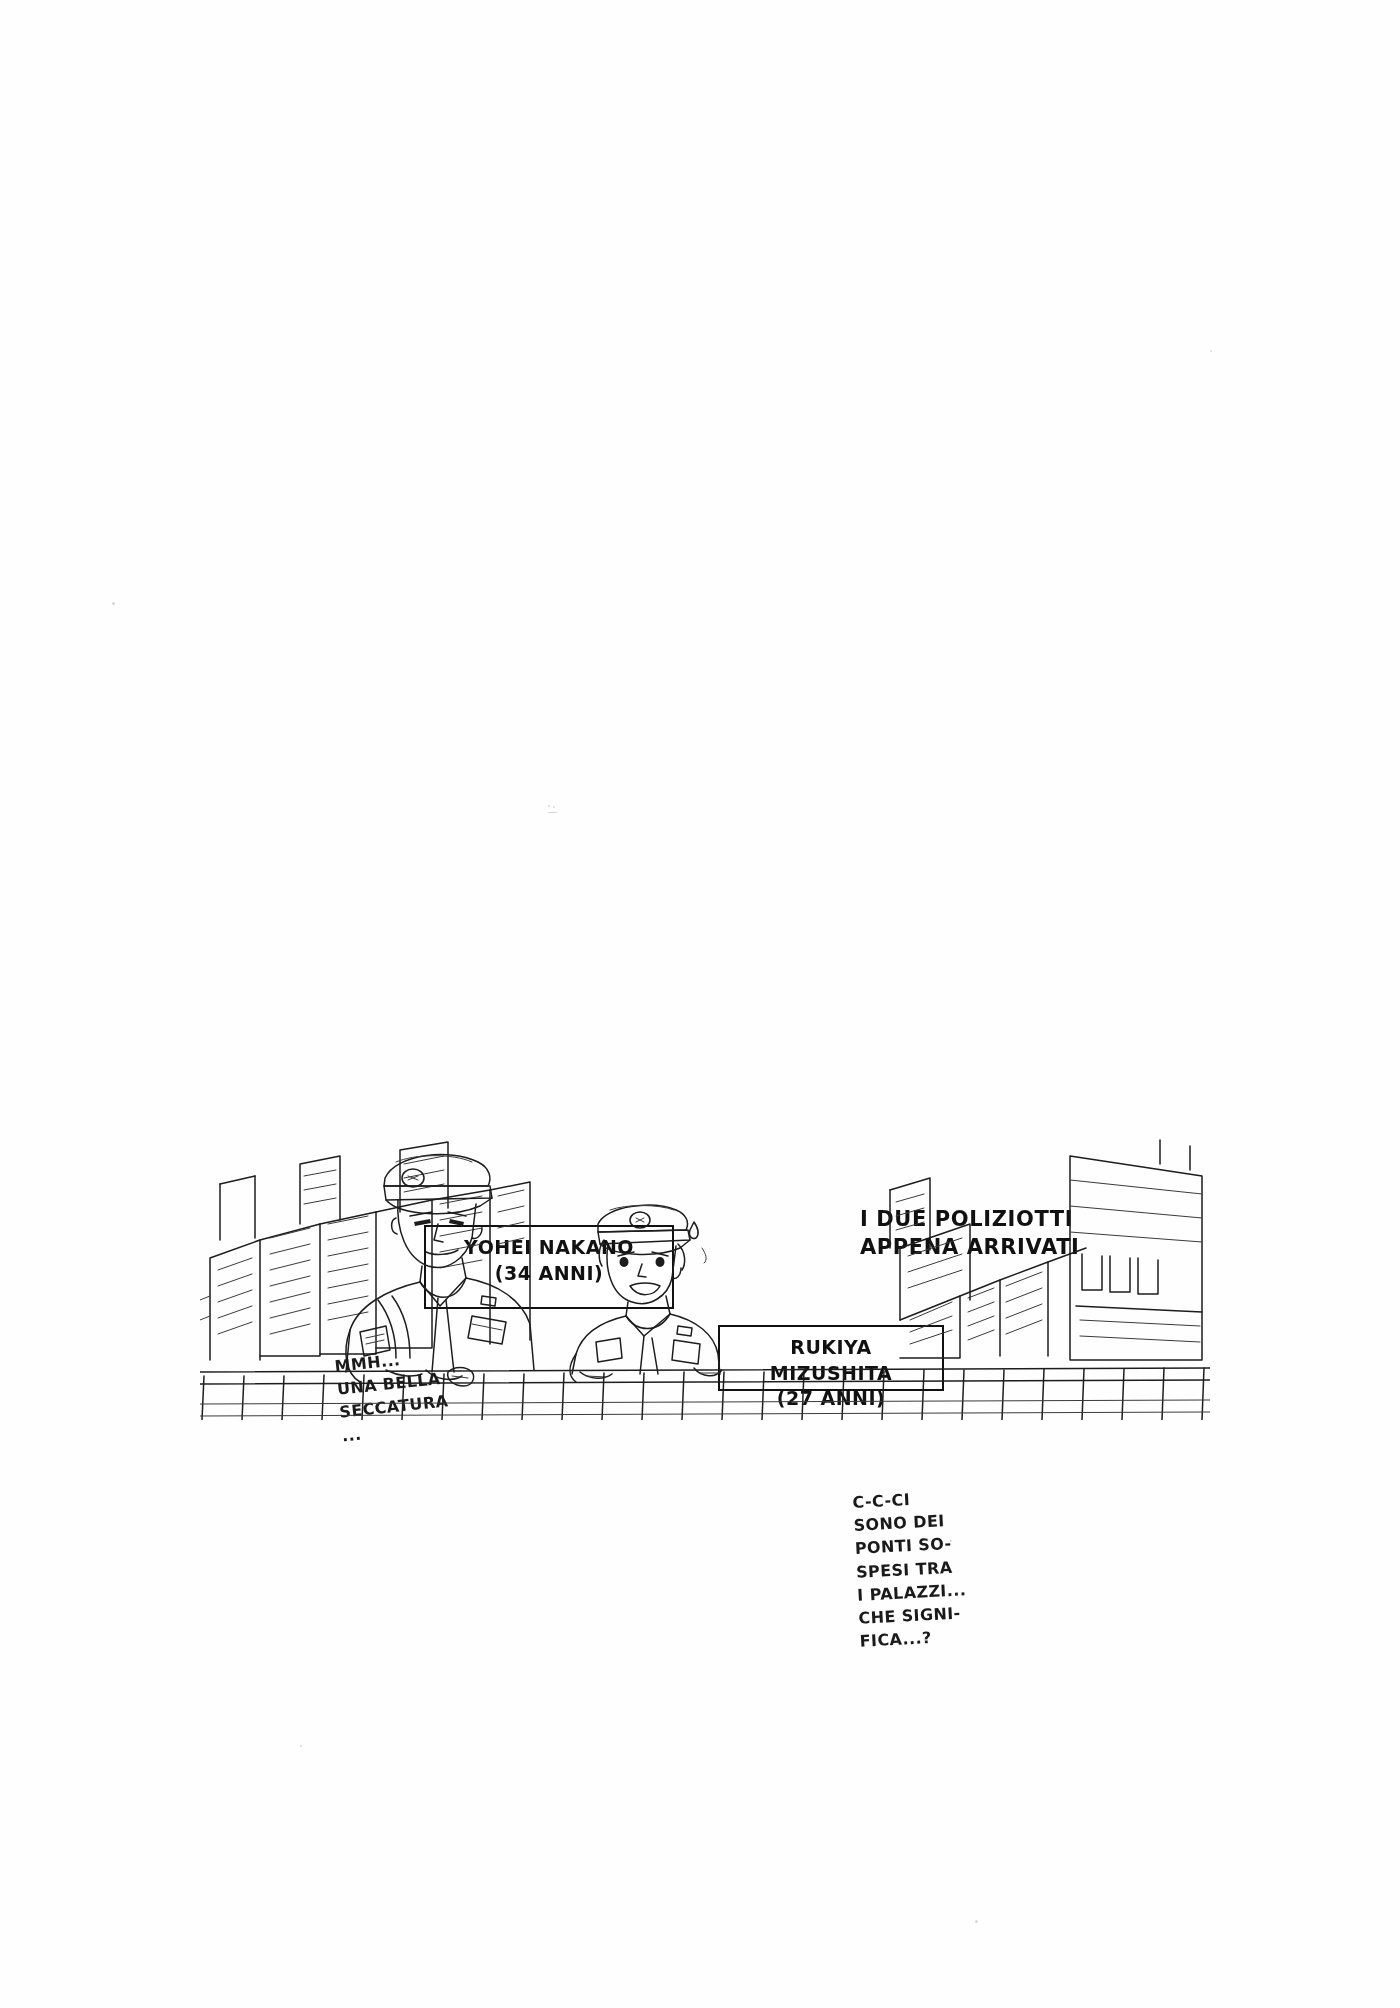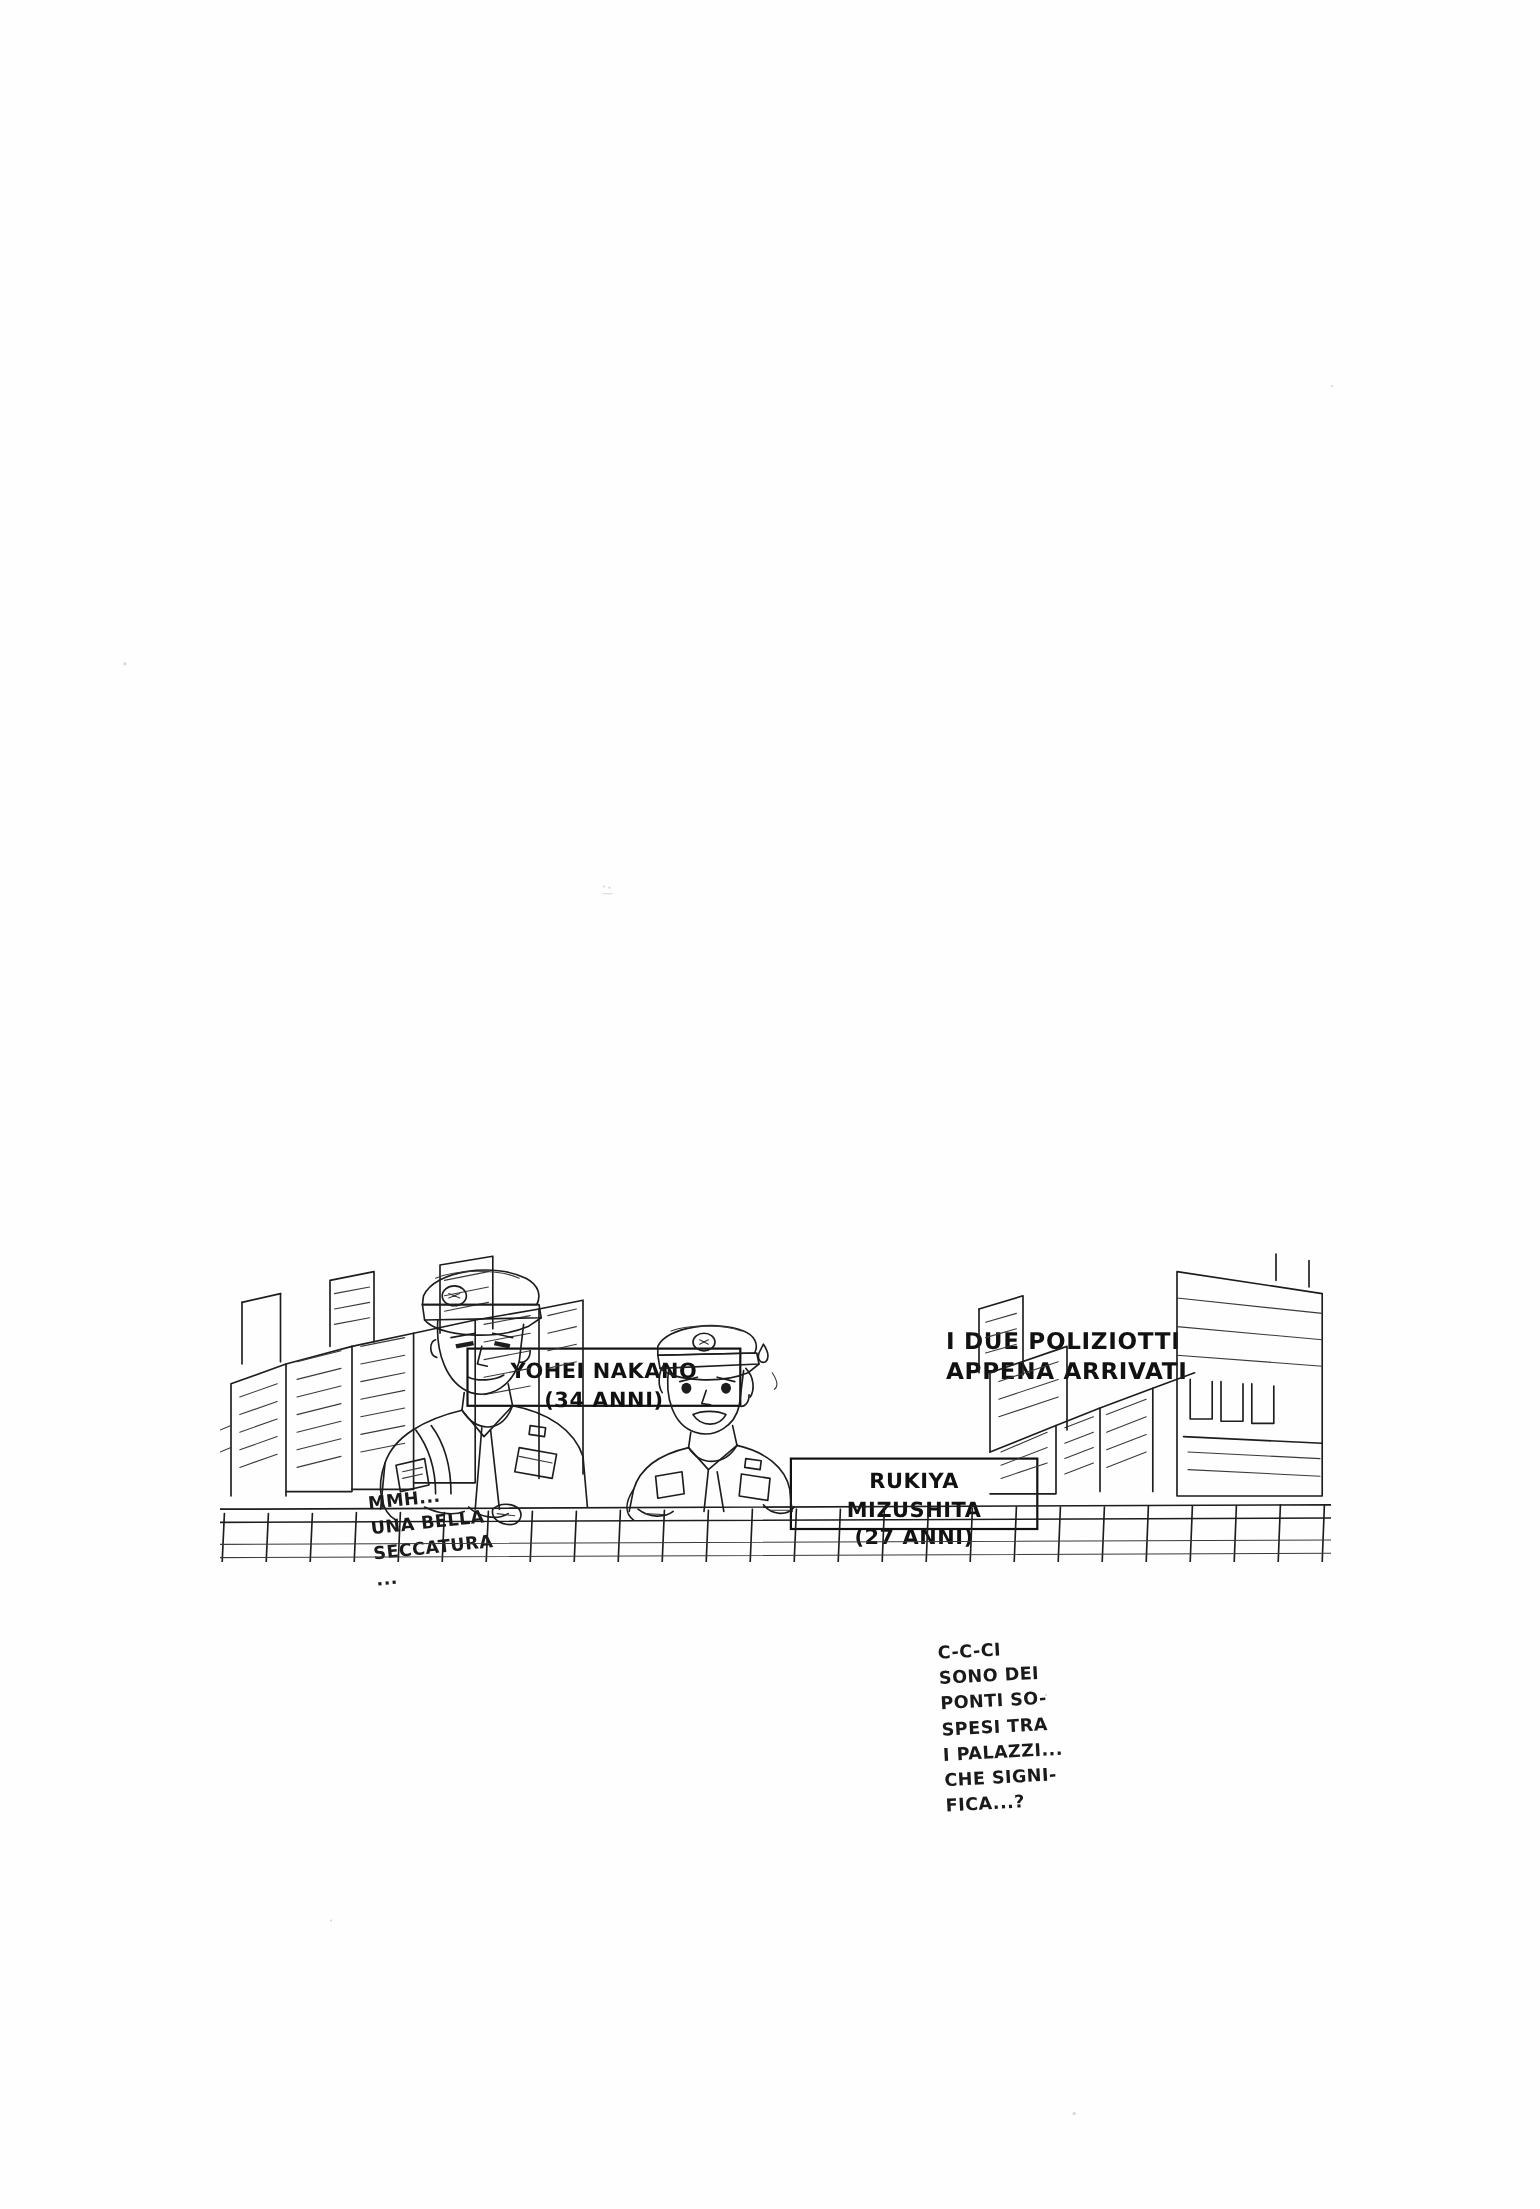--- a/index.html
+++ b/index.html
@@ -111,21 +111,21 @@
   <div class="speck" style="left:553px;top:806px;width:2px;height:2px;"></div>
   <div class="speck" style="left:950px;top:1540px;width:2px;height:2px;"></div>
   <div class="speck" style="left:975px;top:1920px;width:3px;height:3px;"></div>
   <div class="speck" style="left:548px;top:805px;width:2px;height:2px;"></div>
   <div class="speck" style="left:548px;top:812px;width:9px;height:1px;border-radius:0;"></div>
   <div class="speck" style="left:300px;top:1745px;width:2px;height:2px;"></div>
 
   <div class="narration" style="left:860px;top:1205px;width:280px;">I DUE POLIZIOTTI
 APPENA ARRIVATI</div>
 
-  <div class="label-box" style="left:424px;top:1225px;width:250px;height:54px;">YOHEI NAKANO
+  <div class="label-box" style="left:424px;top:1225px;width:250px;height:84px;">YOHEI NAKANO
 (34 ANNI)</div>
 
   <div class="label-box" style="left:718px;top:1325px;width:226px;height:66px;">RUKIYA MIZUSHITA
 (27 ANNI)</div>
 
   <div class="dialogue left-slant" style="left:338px;top:1348px;width:130px;">MMH...
 UNA BELLA
 SECCATURA
 ...</div>
 

